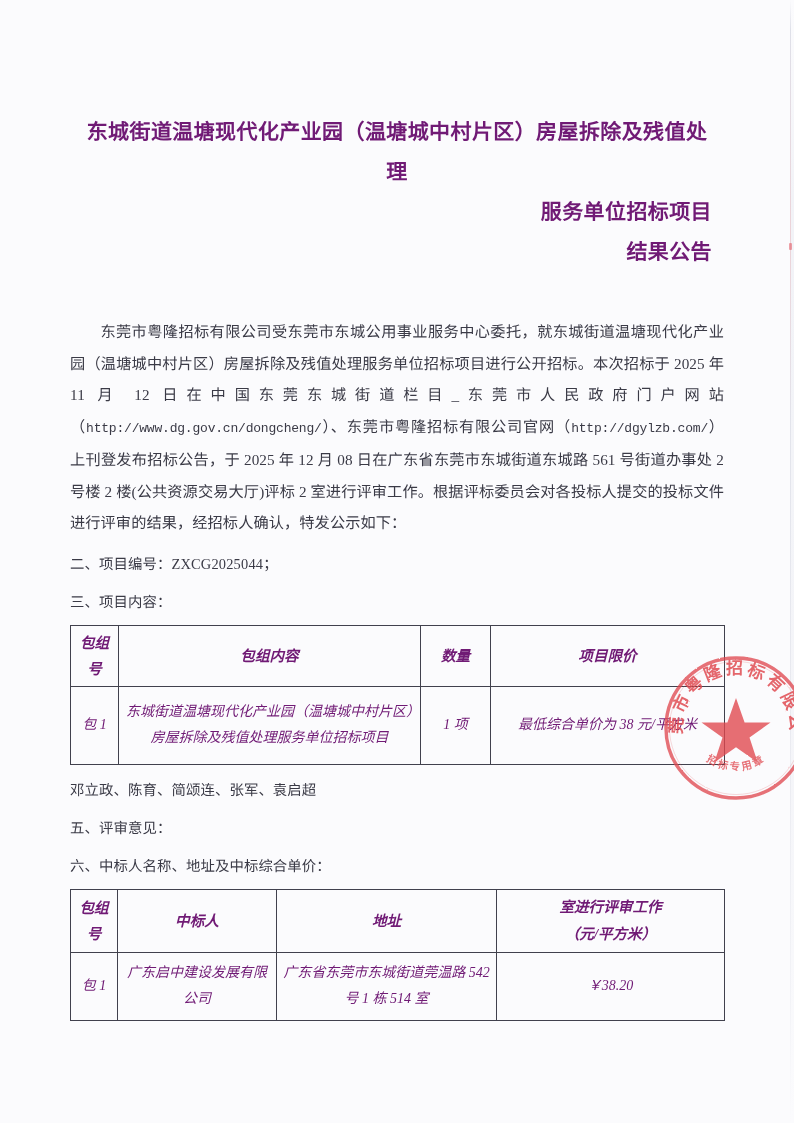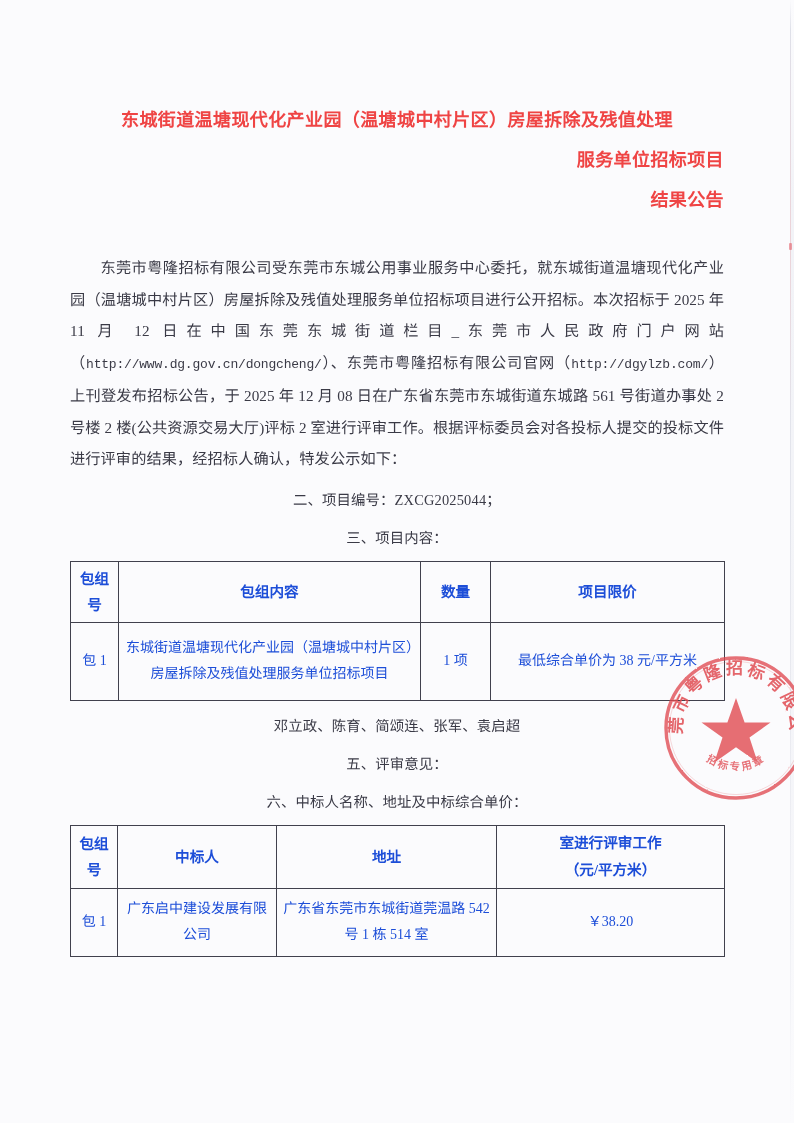--- a/index.html
+++ b/index.html
@@ -58,29 +58,29 @@
 
   .content {
     position: absolute;
     left: 70px;
     top: 0;
     width: 654px;
   }
 
   
   .doc-title {
-    margin: 0;
+    margin: 12px;
     padding-top: 100px;
     font-family: "Liberation Serif", "DejaVu Serif", serif;
     font-weight: bold;
-    font-size: 18px;
+    font-size: 21px;
     line-height: 40px;
     text-align: center;
     letter-spacing: 0.4px;
-    color: #ef4444;
+    color: #701a75;
   }
   .title-line {
     display: block;
   }
   .title-line.l1 { text-align: center; }
   .title-line.l2 { text-align: right; }
   .title-line.l3 { text-align: right; }
 
   
   .body-para {
@@ -102,37 +102,37 @@
   
   .section-line {
     margin: 0;
     padding-top: 19px;
     font-size: 14.4px;
     line-height: 25px;
     letter-spacing: 0.1px;
   }
   .section-line.tight {
     padding-top: 13px;
-    text-align: center;
   }
   .section-line .num {
     letter-spacing: 0.1px;
   }
   .code {
     font-family: "Liberation Serif", "DejaVu Serif", serif;
     letter-spacing: 0.2px;
   }
 
   
   table.doc-table {
     border-collapse: collapse;
     width: 654px;
     table-layout: fixed;
     font-size: 14px;
-    color: #1d4ed8;
+    color: #701a75;
+    font-style: italic;
   }
   table.doc-table td,
   table.doc-table th {
     border: 1px solid #41414d;
     text-align: center;
     vertical-align: middle;
     padding: 4px 6px;
     line-height: 26px;
     font-weight: normal;
   }

